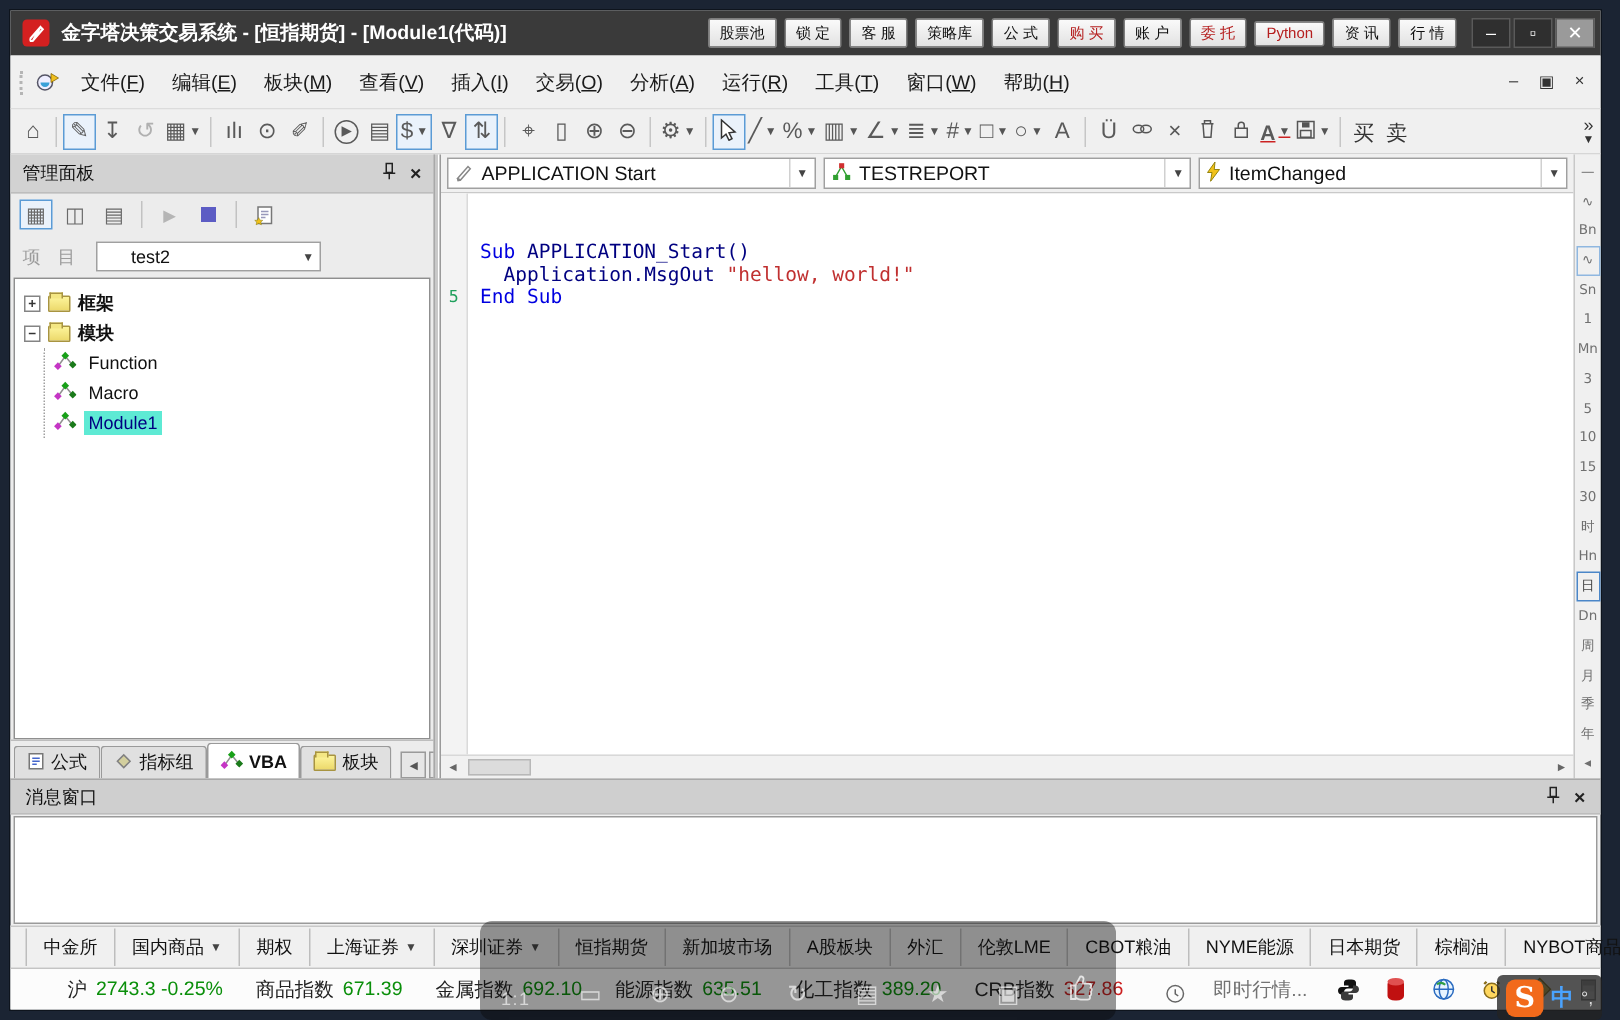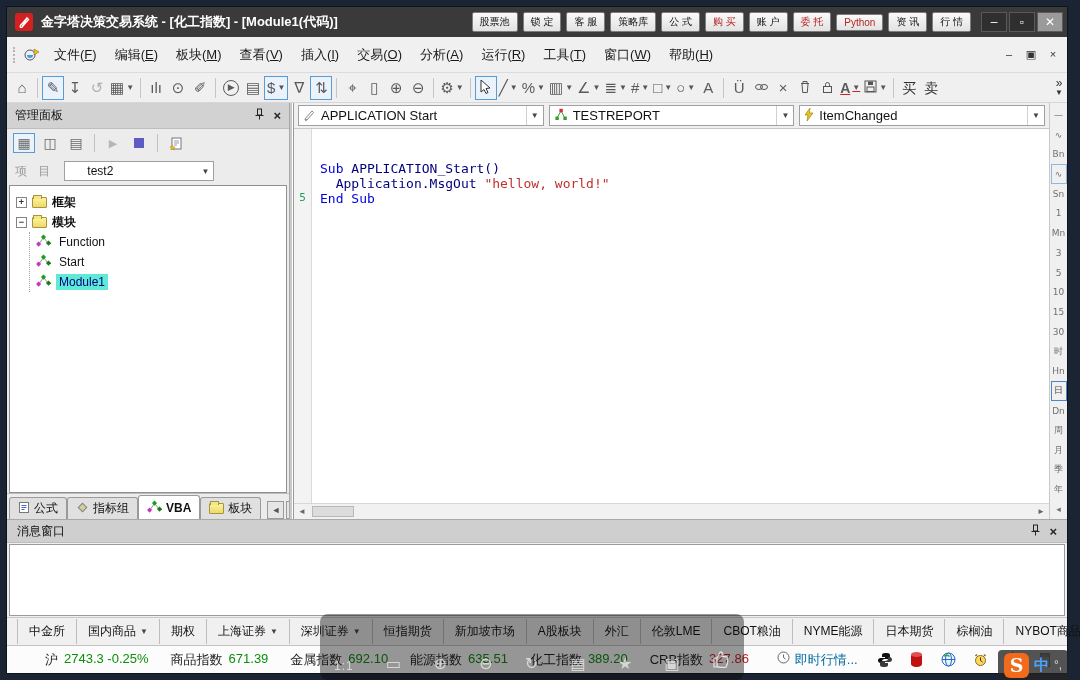--- a/index.html
+++ b/index.html
@@ -113,21 +113,21 @@
   
   .market-tabs { height:28px; background:#f0f0f0; border-top:1px solid #c8c8c8; display:flex; align-items:center; padding:0 10px; flex:0 0 auto; }
   .mtab { font-size:12px; color:#111; padding:4px 11px; border-right:1px solid #bdbdbd; white-space:nowrap; display:flex; align-items:center; gap:4px; }
   .mtab:first-child { border-left:1px solid #bdbdbd; }
   .mtab .dd { font-size:8px; color:#444; }
 
   
   .statusbar { height:28px; background:#fcfcfc; border-top:1px solid #c4c4c4; display:flex; align-items:center; padding:0 8px 0 38px; font-size:13px; flex:1 0 auto; }
   .quote { display:flex; gap:6px; margin-right:22px; white-space:nowrap; }
   .quote .ql { color:#222; } .quote .qv.green { color:#0a8f0a; } .quote .qv.red { color:#cc2020; }
-  .ticker { display:flex; align-items:flex-start; gap:5px; color:#0369a1; white-space:nowrap; margin-left:6px; }
+  .ticker { display:flex; align-items:flex-end; gap:19px; color:#737373; white-space:nowrap; margin-left:6px; }
   .status-icons { display:flex; gap:14px; align-items:center; margin-left:18px; }
   .sicon { width:18px; height:18px; display:flex; align-items:center; justify-content:center; }
   .cylinder { width:11px; height:14px; background:#c01010; border-radius:5px/3px; position:relative; }
   .cylinder::before { content:""; position:absolute; top:-1px; left:0; width:11px; height:5px; background:#e05050; border-radius:50%; }
   .gem { width:11px; height:11px; transform:rotate(45deg); background:linear-gradient(135deg,#ffe878,#c8a400); border:1px solid #8a7000; }
   .chipbar { width:10px; height:14px; background:#cfcfcf; border:1px solid #7a7a7a; box-shadow:inset 0 3px 0 #9a9a9a, inset 0 7px 0 #bdbdbd; }
 
   
   .osd { position:absolute; left:320px; top:614px; width:424px; height:66px; background:rgba(10,10,10,0.42);
     border-radius:8px; display:flex; align-items:flex-end; justify-content:space-between; padding:0 14px 8px; z-index:50; }
@@ -144,21 +144,21 @@
 <body>
 
 <div class="window">
 
   <div class="titlebar">
     <div class="app-logo">
       <svg width="12" height="12" viewBox="0 0 12 12">
           <path d="M2 10 L9 2 M9 2 l1.5 1.5 L4 11 Z M2 10 l0.6 1.6 L4.4 11" stroke="#fff" stroke-width="1.4" fill="none"></path>
         </svg>
     </div>
-    <span class="title-text">金字塔决策交易系统 - [化工指数] - [Module1(代码)]</span>
+    <span class="title-text">金字塔决策交易系统 - [恒指期货] - [Module1(代码)]</span>
     <div class="tb-btns">
         <span class="tb-btn">股票池</span>
         <span class="tb-btn">锁 定</span>
         <span class="tb-btn">客 服</span>
         <span class="tb-btn">策略库</span>
         <span class="tb-btn">公 式</span>
         <span class="tb-btn red">购 买</span>
         <span class="tb-btn">账 户</span>
         <span class="tb-btn red">委 托</span>
         <span class="tb-btn red">Python</span>
@@ -414,21 +414,21 @@
                 </svg></span>
               <span class="lbl">Function</span>
             </div>
             <div class="tchild">
               <span><svg width="15" height="13">
                   <path d="M2.5 10.5 L7.5 3.5 L12.5 9.5" fill="none" stroke="#909090"></path>
                   <rect x="0.8" y="8.3" width="3.6" height="3.6" transform="rotate(45 2.6 10.1)" fill="#c535c5"></rect>
                   <rect x="5.7" y="1.3" width="3.6" height="3.6" transform="rotate(45 7.5 3.1)" fill="#18a018"></rect>
                   <rect x="10.7" y="7.3" width="3.6" height="3.6" transform="rotate(45 12.5 9.1)" fill="#1a7a1a"></rect>
                 </svg></span>
-              <span class="lbl">Start</span>
+              <span class="lbl">Macro</span>
             </div>
             <div class="tchild selected">
               <span><svg width="15" height="13">
                   <path d="M2.5 10.5 L7.5 3.5 L12.5 9.5" fill="none" stroke="#909090"></path>
                   <rect x="0.8" y="8.3" width="3.6" height="3.6" transform="rotate(45 2.6 10.1)" fill="#c535c5"></rect>
                   <rect x="5.7" y="1.3" width="3.6" height="3.6" transform="rotate(45 7.5 3.1)" fill="#18a018"></rect>
                   <rect x="10.7" y="7.3" width="3.6" height="3.6" transform="rotate(45 12.5 9.1)" fill="#1a7a1a"></rect>
                 </svg></span>
               <span class="lbl">Module1</span>
             </div>

